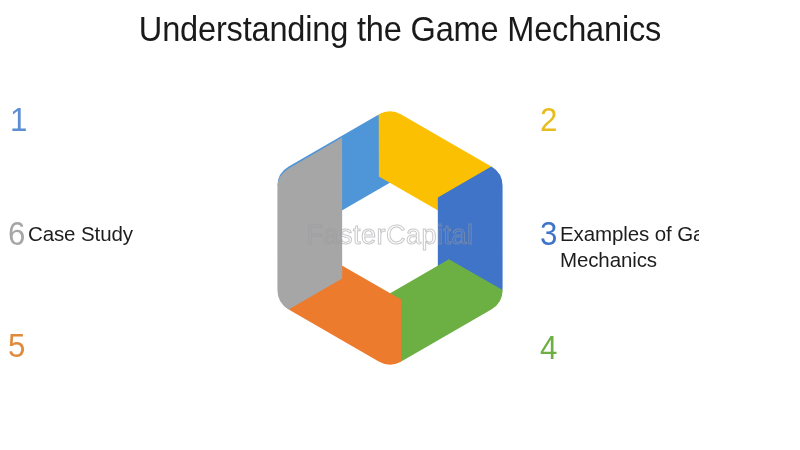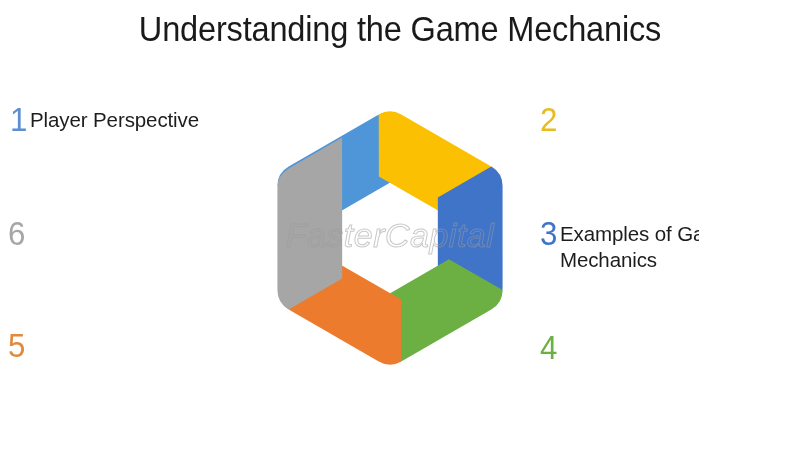--- a/index.html
+++ b/index.html
@@ -85,31 +85,30 @@
   #diagram svg { display: block; width: 100%; height: 100%; }
 
   
   #watermark {
     position: absolute;
     left: 245px;
     top: 215px;
     width: 290px;
     text-align: center;
     font-family: "Liberation Sans", sans-serif;
-    font-size: 34px;
+    font-size: 27px;
     line-height: 40px;
     font-weight: 400;
     letter-spacing: 0.5px;
     color: rgba(255,255,255,0.0);
     -webkit-text-stroke: 1px rgba(155,155,160,0.55);
     text-stroke: 1px rgba(155,155,160,0.55);
     pointer-events: none;
     user-select: none;
     white-space: nowrap;
-    font-style: italic;
   }
 </style>
 </head>
 <body>
 
 <div id="page">
 
   <div id="title">Understanding the Game Mechanics</div>
 
   <div id="diagram">
@@ -188,25 +187,25 @@
         </g>
 
       </g>
     </svg>
   </div>
 
   <div id="watermark">FasterCapital</div>
 
   <div class="label-item left" id="item-1">
     <span class="lbl-num" style="color: rgb(91, 143, 209);">1</span>
-    <span class="lbl-text">Player Perspective</span>
   </div>
 
   <div class="label-item left" id="item-6">
     <span class="lbl-num" style="color: rgb(166, 166, 166);">6</span>
+    <span class="lbl-text">Case Study</span>
   </div>
 
   <div class="label-item left" id="item-5">
     <span class="lbl-num" style="color: rgb(224, 138, 60);">5</span>
   </div>
 
   <div class="label-item right" id="item-2">
     <span class="lbl-num" style="color: rgb(232, 188, 30);">2</span>
   </div>
 

